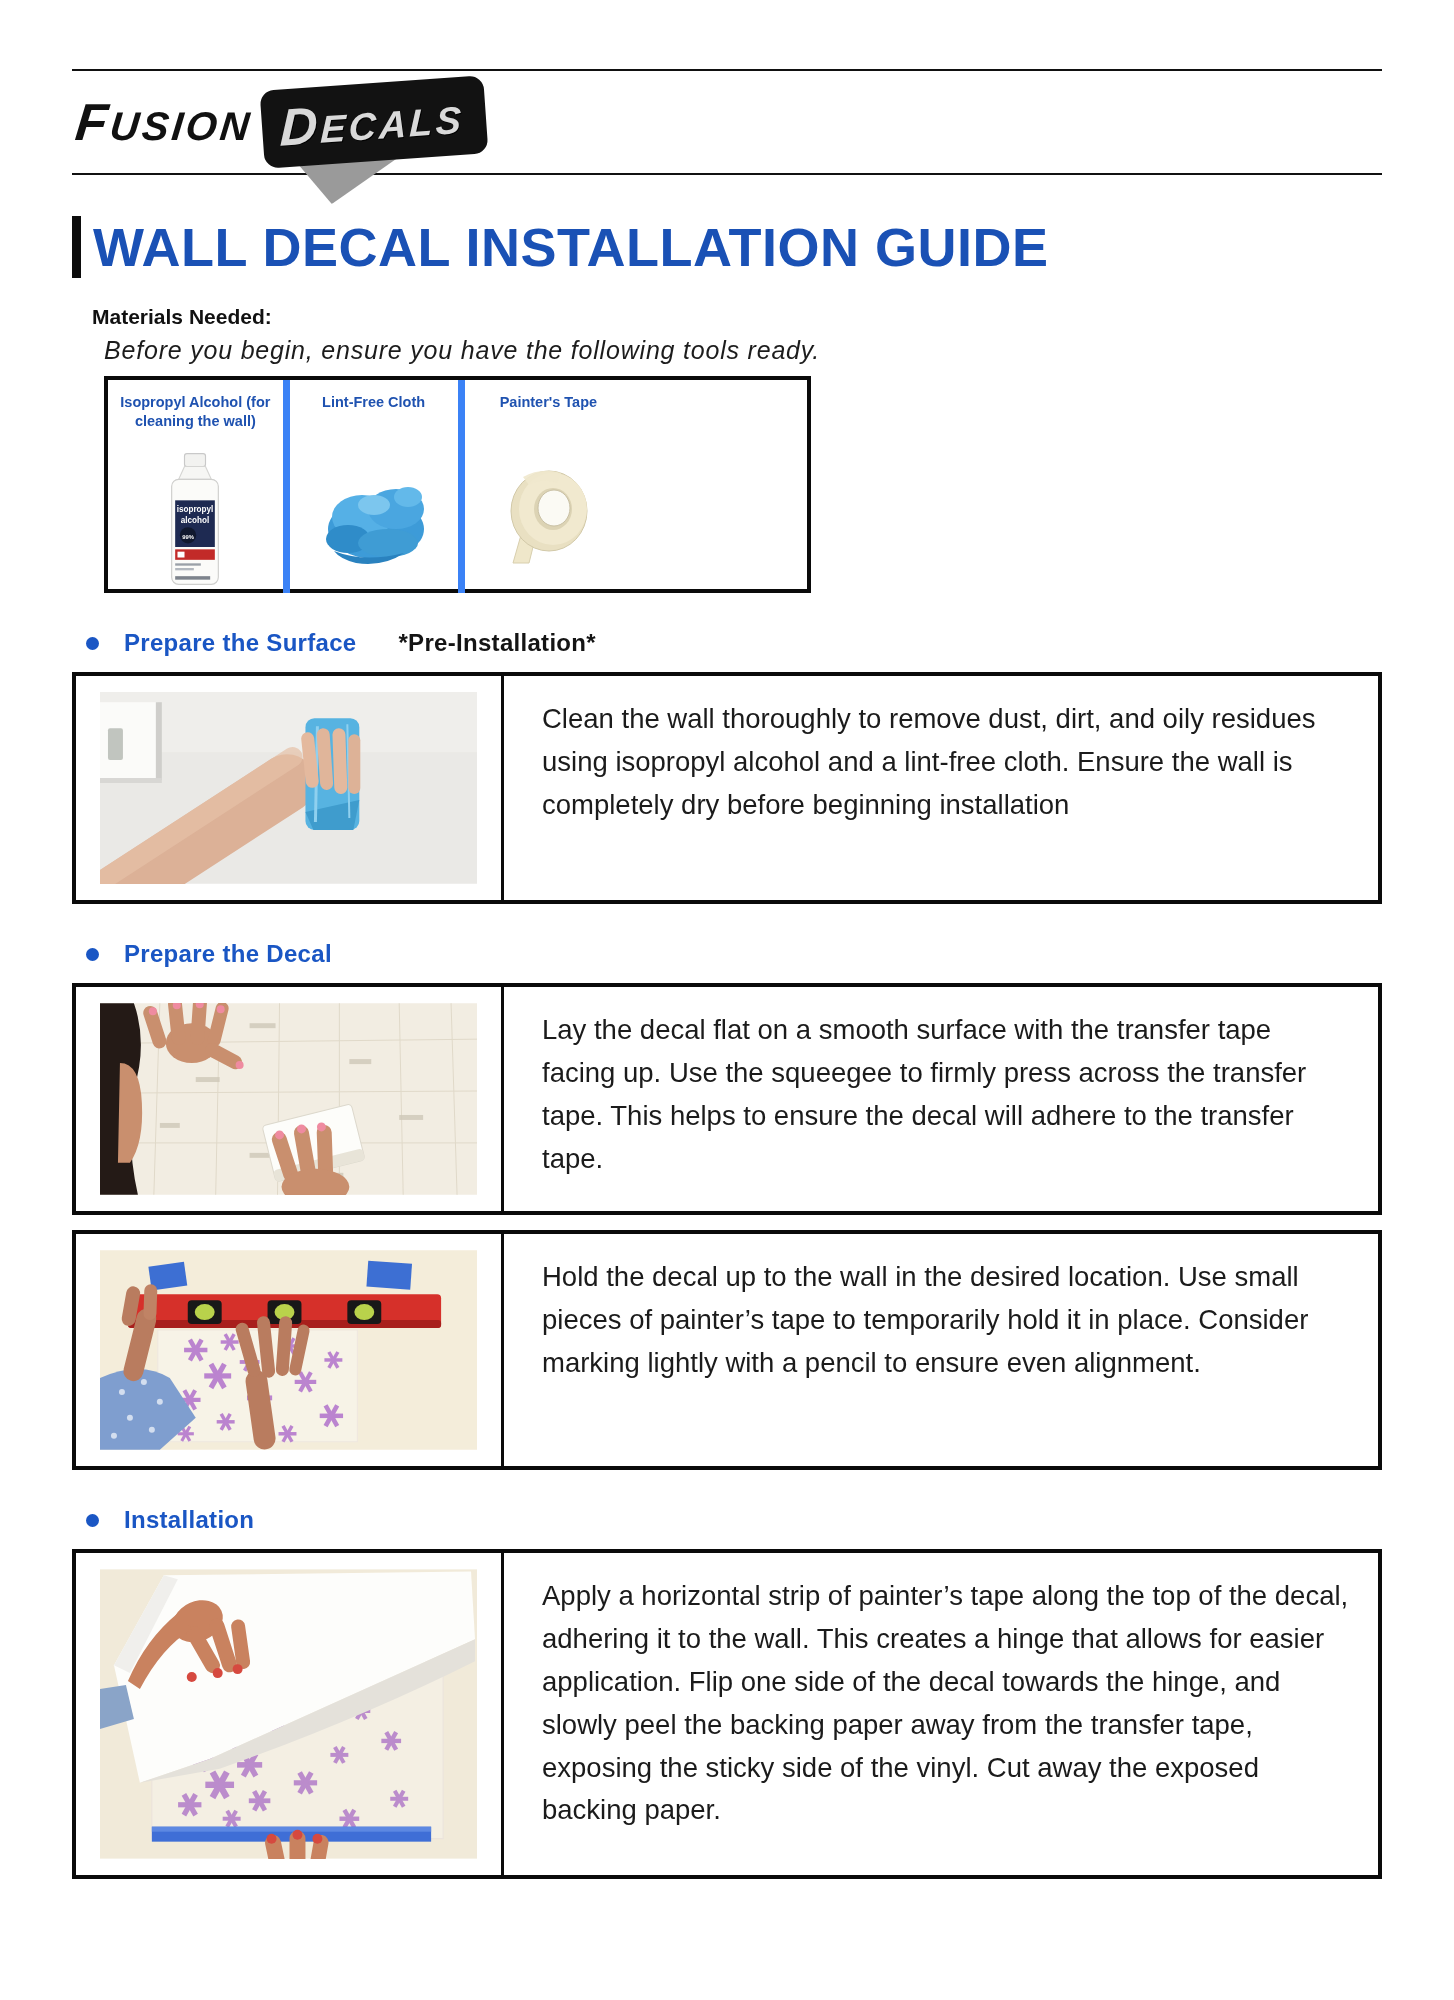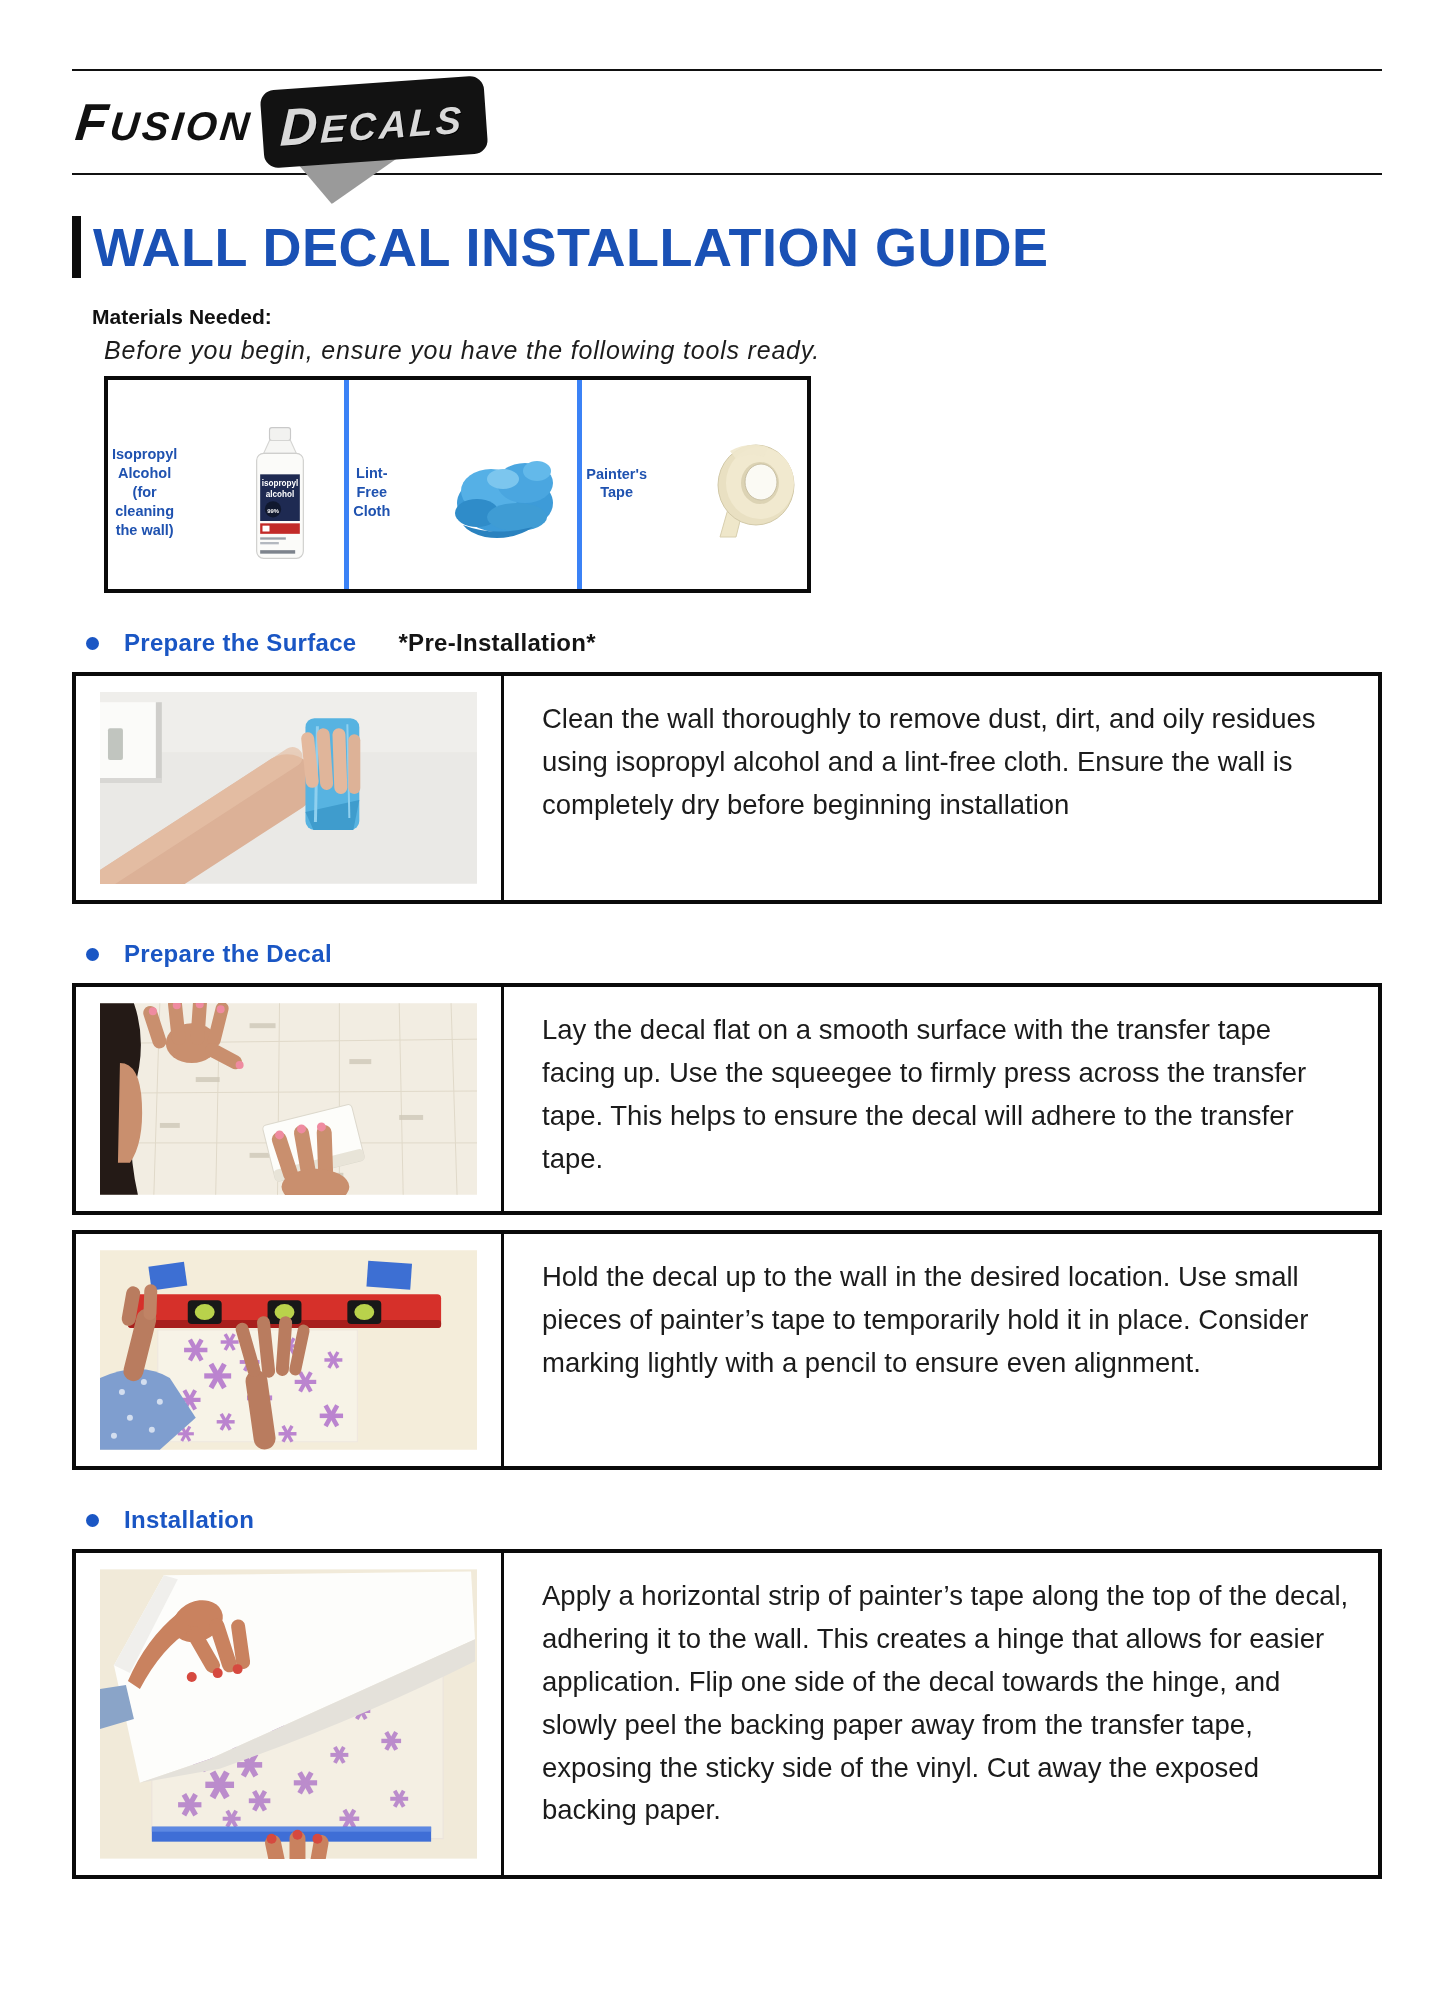--- a/index.html
+++ b/index.html
@@ -46,22 +46,22 @@
   }
 
   
   .materials-label { margin-top:27px; margin-left:20px; font-size:21px; font-weight:bold; color:#111; }
   .materials-intro { margin-top:7px; margin-left:32px; font-size:25px; font-style:italic; color:#1c1c1c; letter-spacing:0.8px; }
   .materials-table {
     margin-top:11px; margin-left:32px; width:707px; height:217px;
     border:4px solid #0a0a0a; display:grid; grid-template-columns:repeat(4,1fr);
     background:#fff;
   }
-  .material-cell { display:flex; align-items:center; padding:20px 4px 4px;gap:43px; }
-  .material-cell + .material-cell { border-left:5px solid #3b82f6; }
+  .material-cell { display:flex; flex-direction:column; align-items:center; padding:13px 4px 4px; }
+  .material-cell + .material-cell { border-left:7px solid #3b82f6; }
   .material-name {
     color:#1f52b0; font-weight:bold; font-size:14.5px; line-height:1.3;
     text-align:center; min-height:56px; display:flex; align-items:flex-start; justify-content:center;
   }
   .material-art { flex:1; display:flex; align-items:center; justify-content:center; width:100%; }
 
   
   .step-heading { margin-top:36px; display:flex; align-items:center; }
   .bullet { width:13px; height:13px; border-radius:50%; background:#1a56c4; margin:0 25px 0 14px; flex:none; }
   .step-title { color:#1a56c4; font-weight:bold; font-size:24px; letter-spacing:0.3px; }

